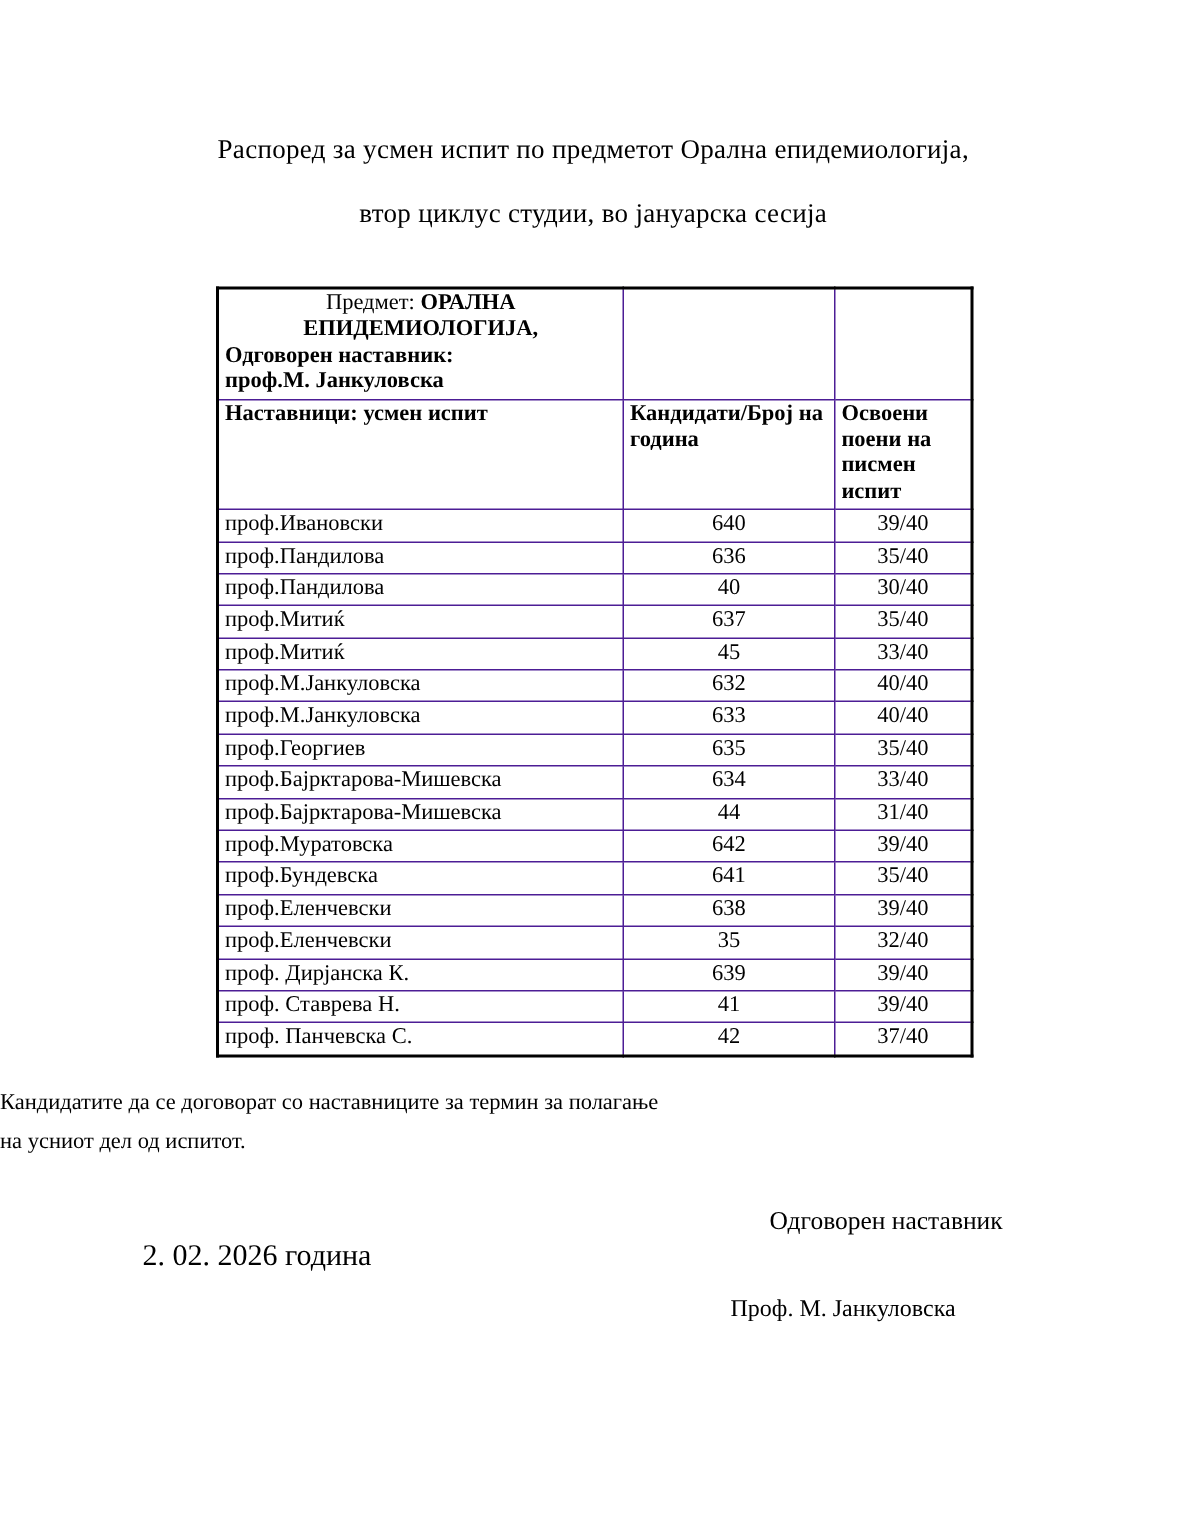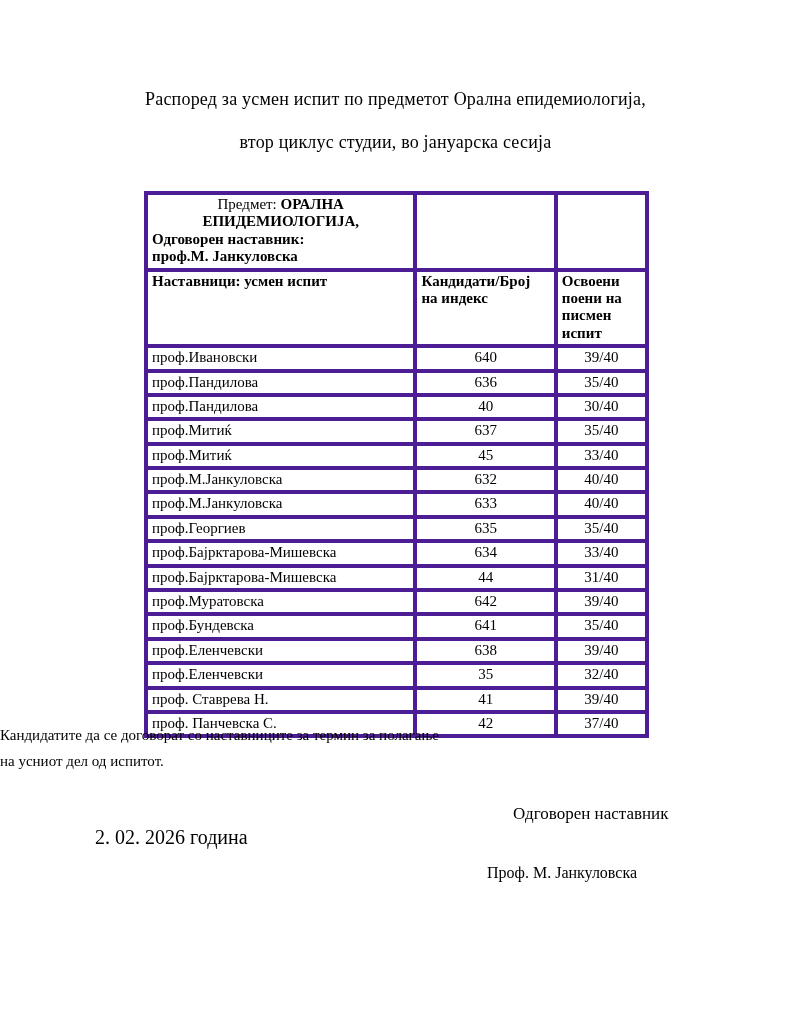--- a/index.html
+++ b/index.html
@@ -27,21 +27,21 @@
   table.schedule {
     position: absolute;
     left: 144px;
     top: 191px;
     width: 505px;
     border-collapse: collapse;
     table-layout: fixed;
     border: 2px solid #000;
   }
   table.schedule td, table.schedule th {
-    border: 4px solid #4c1d95;
+    border: 1px solid #4c1d95;
     font-size: 15px;
     line-height: 1.16;
     padding: 1px 4px 2px 4px;
     vertical-align: top;
     overflow: hidden;
   }
   .col-1 { width: 263px; }
   .col-2 { width: 137px; }
   .col-3 { width: 89px; }
 
@@ -108,21 +108,21 @@
         <td class="info-cell">
           <div class="subject-line"><span class="subject-label">Предмет:</span> <span>ОРАЛНА ЕПИДЕМИОЛОГИЈА,</span></div>
           <div class="resp-line">Одговорен наставник:</div>
           <div class="resp-line">проф.М. Јанкуловска</div>
         </td>
         <td></td>
         <td></td>
       </tr>
       <tr>
         <th class="header-cell">Наставници: усмен испит</th>
-        <th class="header-cell">Кандидати/Број на индекс</th>
+        <th class="header-cell">Кандидати/Број на година</th>
         <th class="header-cell">Освоени поени на писмен испит</th>
       </tr>
     </tbody>
     <tbody>
         <tr>
           <td class="cell-name">проф.Ивановски</td>
           <td class="cell-index">640</td>
           <td class="cell-score">39/40</td>
         </tr>
         <tr>
@@ -184,20 +184,25 @@
           <td class="cell-name">проф.Еленчевски</td>
           <td class="cell-index">638</td>
           <td class="cell-score">39/40</td>
         </tr>
         <tr>
           <td class="cell-name">проф.Еленчевски</td>
           <td class="cell-index">35</td>
           <td class="cell-score">32/40</td>
         </tr>
         <tr>
+          <td class="cell-name">проф. Дирјанска К.</td>
+          <td class="cell-index">639</td>
+          <td class="cell-score">39/40</td>
+        </tr>
+        <tr>
           <td class="cell-name">проф. Ставрева Н.</td>
           <td class="cell-index">41</td>
           <td class="cell-score">39/40</td>
         </tr>
         <tr>
           <td class="cell-name">проф. Панчевска С.</td>
           <td class="cell-index">42</td>
           <td class="cell-score">37/40</td>
         </tr>
       </tbody>

